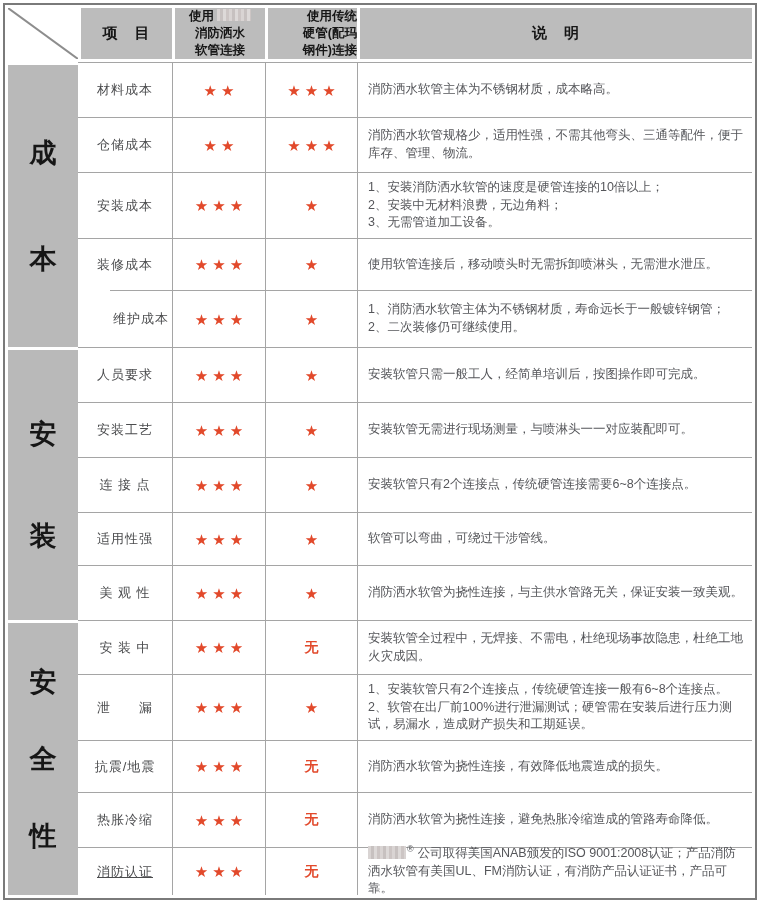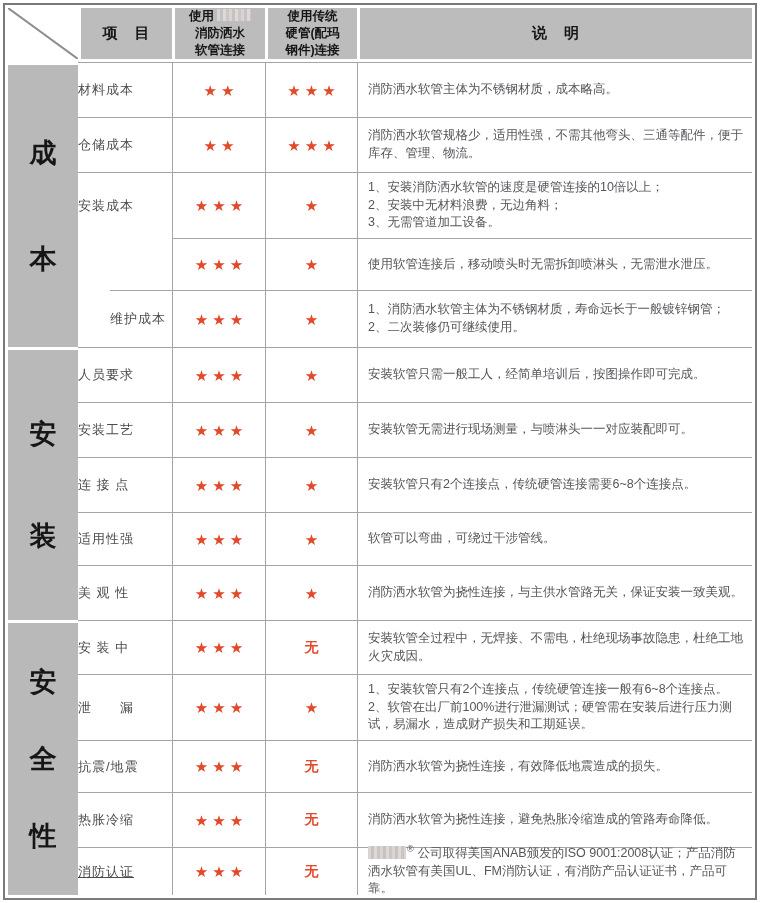--- a/index.html
+++ b/index.html
@@ -32,41 +32,41 @@
     border-left:3px solid #fff;
     border-bottom:3px solid #fff;
     display:flex;flex-direction:column;justify-content:center;align-items:center;
     font-weight:bold;color:#161616;
     box-sizing:border-box;
   }
   .hc1{grid-column:1;background:#fff;border-left:none;position:relative;padding:0;}
   .hc1 svg{position:absolute;inset:0;width:100%;height:100%;}
   .hc2{grid-column:2;font-size:15px;letter-spacing:1px;}
   .hc3{grid-column:3;font-size:12.5px;line-height:1.35;}
-  .hc4{grid-column:4;font-size:12.5px;line-height:1.35;}
+  .hc4{grid-column:4;font-size:12.5px;line-height:1.35;align-items:flex-end;}
   .hc5{grid-column:5;font-size:15px;letter-spacing:1px;}
   .hline{white-space:nowrap;}
   
   .cat{
     grid-column:1;
     background:#b9b9b9;
     border-top:3px solid #fff;
     display:flex;flex-direction:column;justify-content:space-evenly;align-items:center;
     font-size:27px;font-weight:bold;color:#161616;
     box-sizing:border-box;
   }
   
   .cell{
     border-top:1px solid #a5a5a5;
     display:flex;align-items:center;
     box-sizing:border-box;
     background:#fff;
   }
   .itemc{
-    justify-content:flex-start;
+    justify-content:center;
     font-size:13px;color:#4b4c4e;letter-spacing:1px;
     text-align:center;
   }
   .ratec{
     justify-content:center;
     border-left:1px solid #a5a5a5;
   }
   .descc{
     border-left:1px solid #a5a5a5;
     padding:4px 8px 4px 10px;
@@ -150,20 +150,23 @@
         <span class="stars">★★★</span>
       </div>
       <div class="cell ratec" style="grid-area: 4 / 4;">
         <span class="stars">★</span>
       </div>
       <div class="cell descc" style="grid-area: 4 / 5;">
         <span class="dtext">1、安装消防洒水软管的速度是硬管连接的10倍以上；
 2、安装中无材料浪费，无边角料；
 3、无需管道加工设备。</span>
       </div>
+      <div class="cell itemc" style="grid-area: 5 / 2;">
+        <span>装修成本</span>
+      </div>
       <div class="cell ratec" style="grid-area: 5 / 3;">
         <span class="stars">★★★</span>
       </div>
       <div class="cell ratec" style="grid-area: 5 / 4;">
         <span class="stars">★</span>
       </div>
       <div class="cell descc" style="grid-area: 5 / 5;">
         <span class="dtext">使用软管连接后，移动喷头时无需拆卸喷淋头，无需泄水泄压。</span>
       </div>
       <div class="cell itemc" style="grid-area: 6 / 2; margin-left: 32px;">

